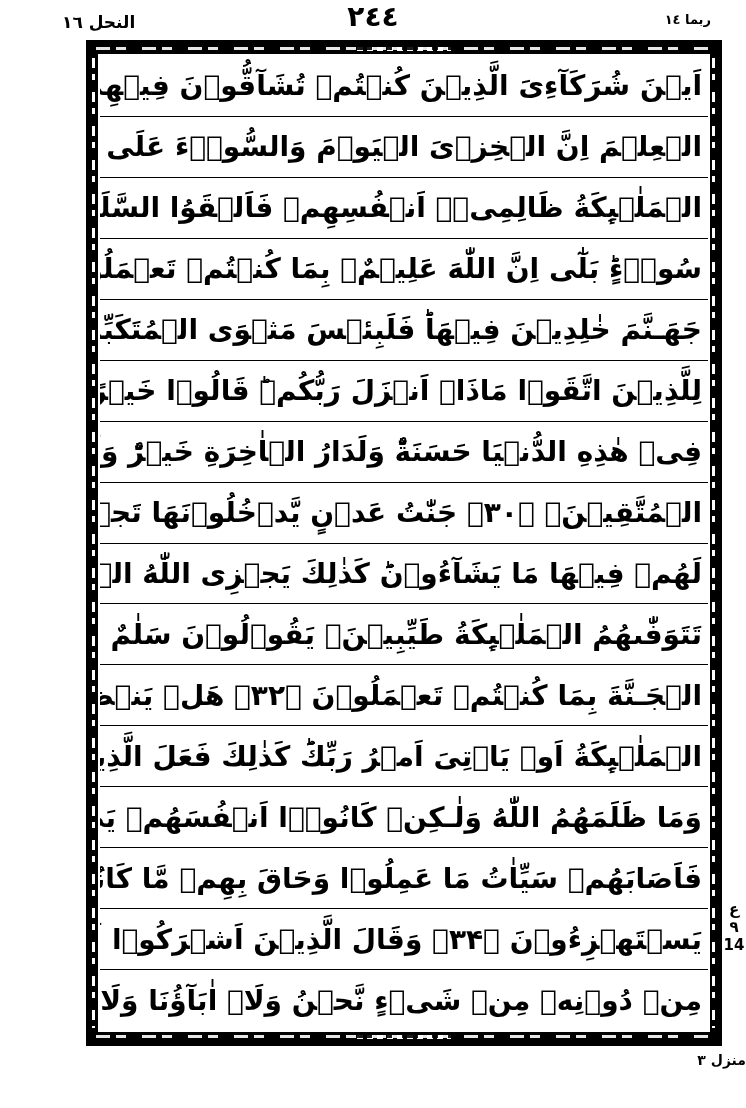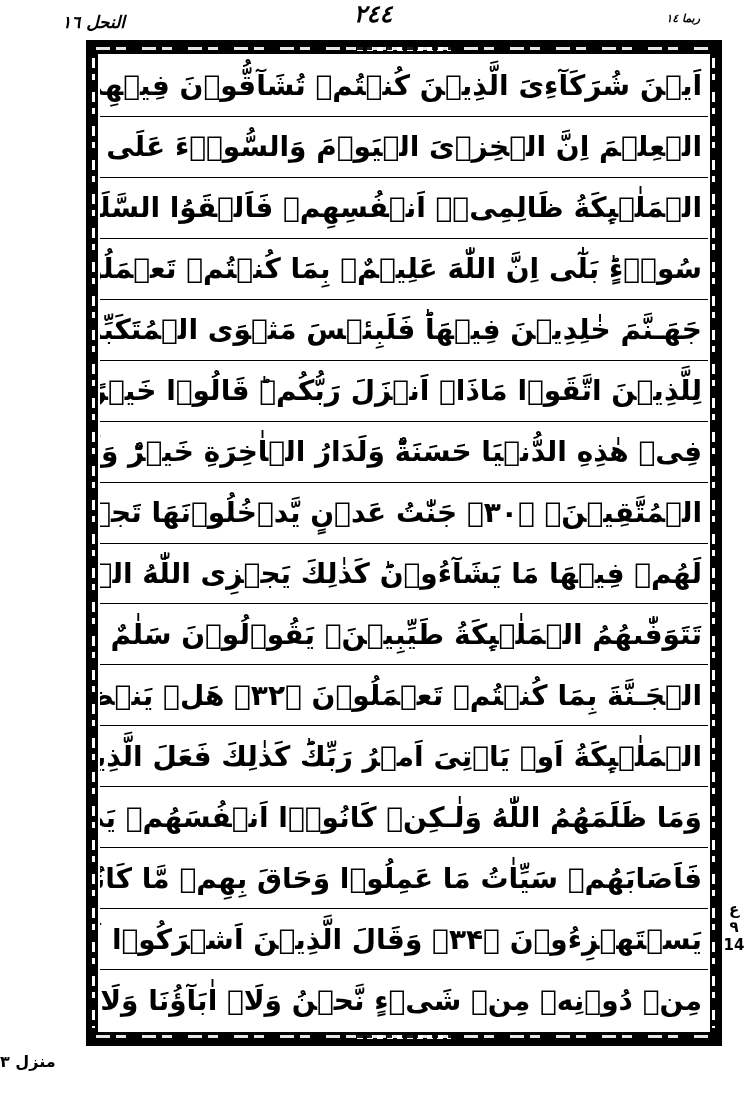--- a/index.html
+++ b/index.html
@@ -1,21 +1,21 @@
 <!DOCTYPE html>
 <html><head>
 <meta charset="utf-8">
 <style>
   html, body { margin:0; padding:0; background:#ffffff; }
   body { width:746px; height:1108px; position:relative; overflow:hidden;
          font-family:"DejaVu Sans", sans-serif; color:#000; }
-  .hdr { position:absolute; top:8px; font-weight:bold;font-style:italic; }
+  .hdr { position:absolute; top:8px; font-weight:bold; }
   #hdr-left { left:62px; top:12px; font-size:17px; }
-  #hdr-center { left:0; right:0; text-align:center; font-size:24px; top:0px; letter-spacing:2px; }
-  #hdr-right { right:46px; top:12px; font-size:11px; }
+  #hdr-center { left:0; right:0; text-align:center; font-size:28px; top:0px; letter-spacing:2px; }
+  #hdr-right { right:35px; top:12px; font-size:13px; }
   .frame { position:absolute; left:86px; top:40px; width:636px; height:1006px;
            border:4px solid #000; box-sizing:border-box; background:#fff; }
   .band { position:absolute; left:0; right:0; height:10px; background:#000; }
   .band.top { top:0; } .band.bottom { bottom:0; }
   .band::after { content:""; position:absolute; left:6px; right:6px; top:3px; height:3px;
                  background:repeating-linear-gradient(90deg,#fff 0 14px,#000 14px 20px,#fff 20px 30px,#000 30px 46px); opacity:.9; }
   .band .mid { position:absolute; left:50%; transform:translateX(-50%); top:0; width:110px; height:10px; background:#000; }
   .band .mid::after { content:""; position:absolute; left:8px; right:8px; top:3px; height:4px;
                  background:repeating-linear-gradient(90deg,#fff 0 6px,#000 6px 10px); }
   .side { position:absolute; top:10px; bottom:10px; width:8px; background:#000; }
@@ -23,21 +23,21 @@
   .side::after { content:""; position:absolute; left:2px; width:3px; top:4px; bottom:4px;
                  background:repeating-linear-gradient(180deg,#fff 0 10px,#000 10px 16px,#fff 16px 22px,#000 22px 34px); }
   .lines { position:absolute; left:10px; right:10px; top:12px; bottom:12px; display:flex; flex-direction:column; }
   .line { flex:1; border-bottom:1.5px solid #000; display:flex; align-items:center; justify-content:center;
           direction:rtl; font-family:"DejaVu Sans", sans-serif; font-weight:bold; font-size:28px;
           white-space:nowrap; overflow:hidden; padding:0 6px; text-align:justify; }
   .line:last-child { border-bottom:none; }
   .line span { display:block; width:100%; text-align:justify; text-align-last:justify; }
   #margin-mark { position:absolute; left:722px; top:900px; width:24px; font-size:15px; font-weight:bold;
                  line-height:18px; text-align:center; direction:rtl; }
-  #footer { position:absolute; left:0; right:0; top:1052px; text-align:left; font-size:16px; font-weight:bold; direction:rtl; }
+  #footer { position:absolute; left:0; right:0; top:1052px; text-align:right; font-size:14px; font-weight:bold; direction:rtl; }
 </style>
 </head>
 <body>
 
 <div id="hdr-left" class="hdr">النحل ١٦</div>
 <div id="hdr-center" class="hdr">٢٤٤</div>
 <div id="hdr-right" class="hdr">ربما ١٤</div>
 
 <div class="frame">
   <div class="band top">

